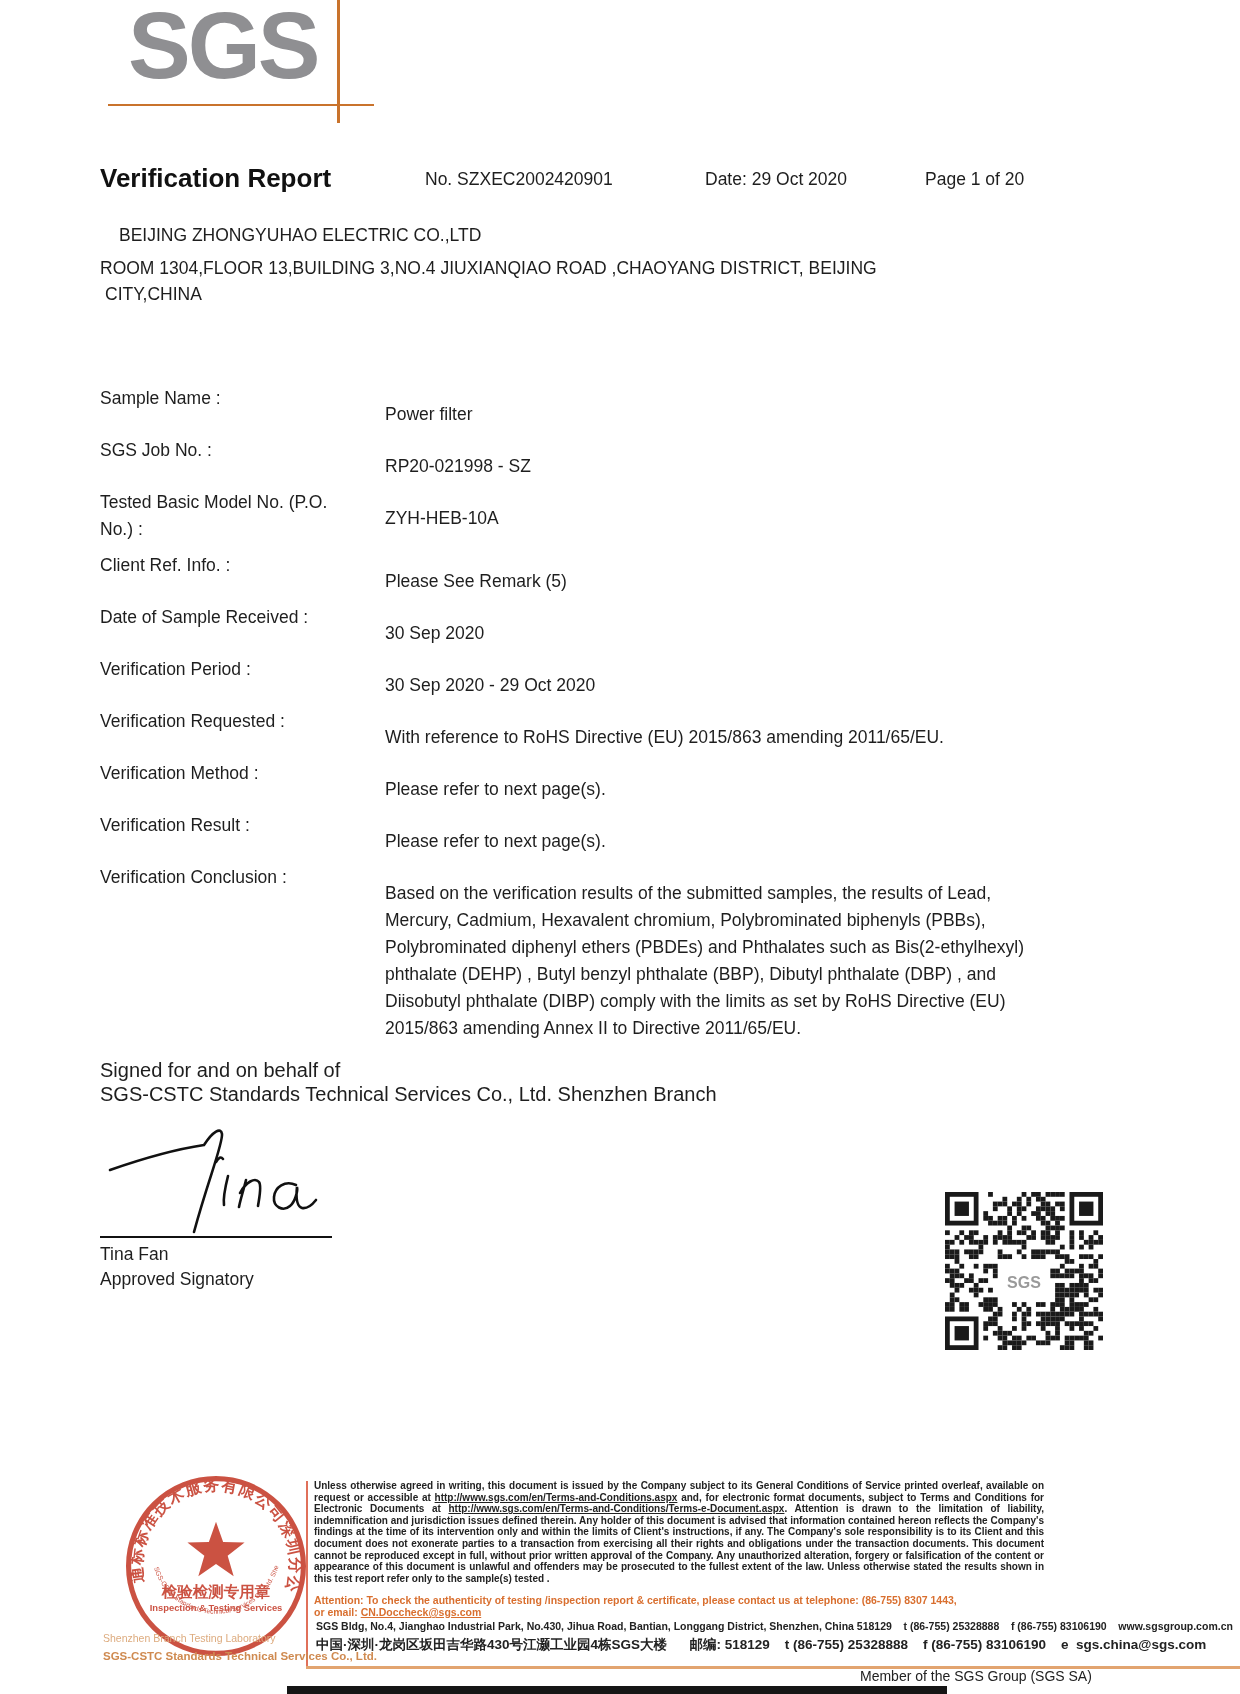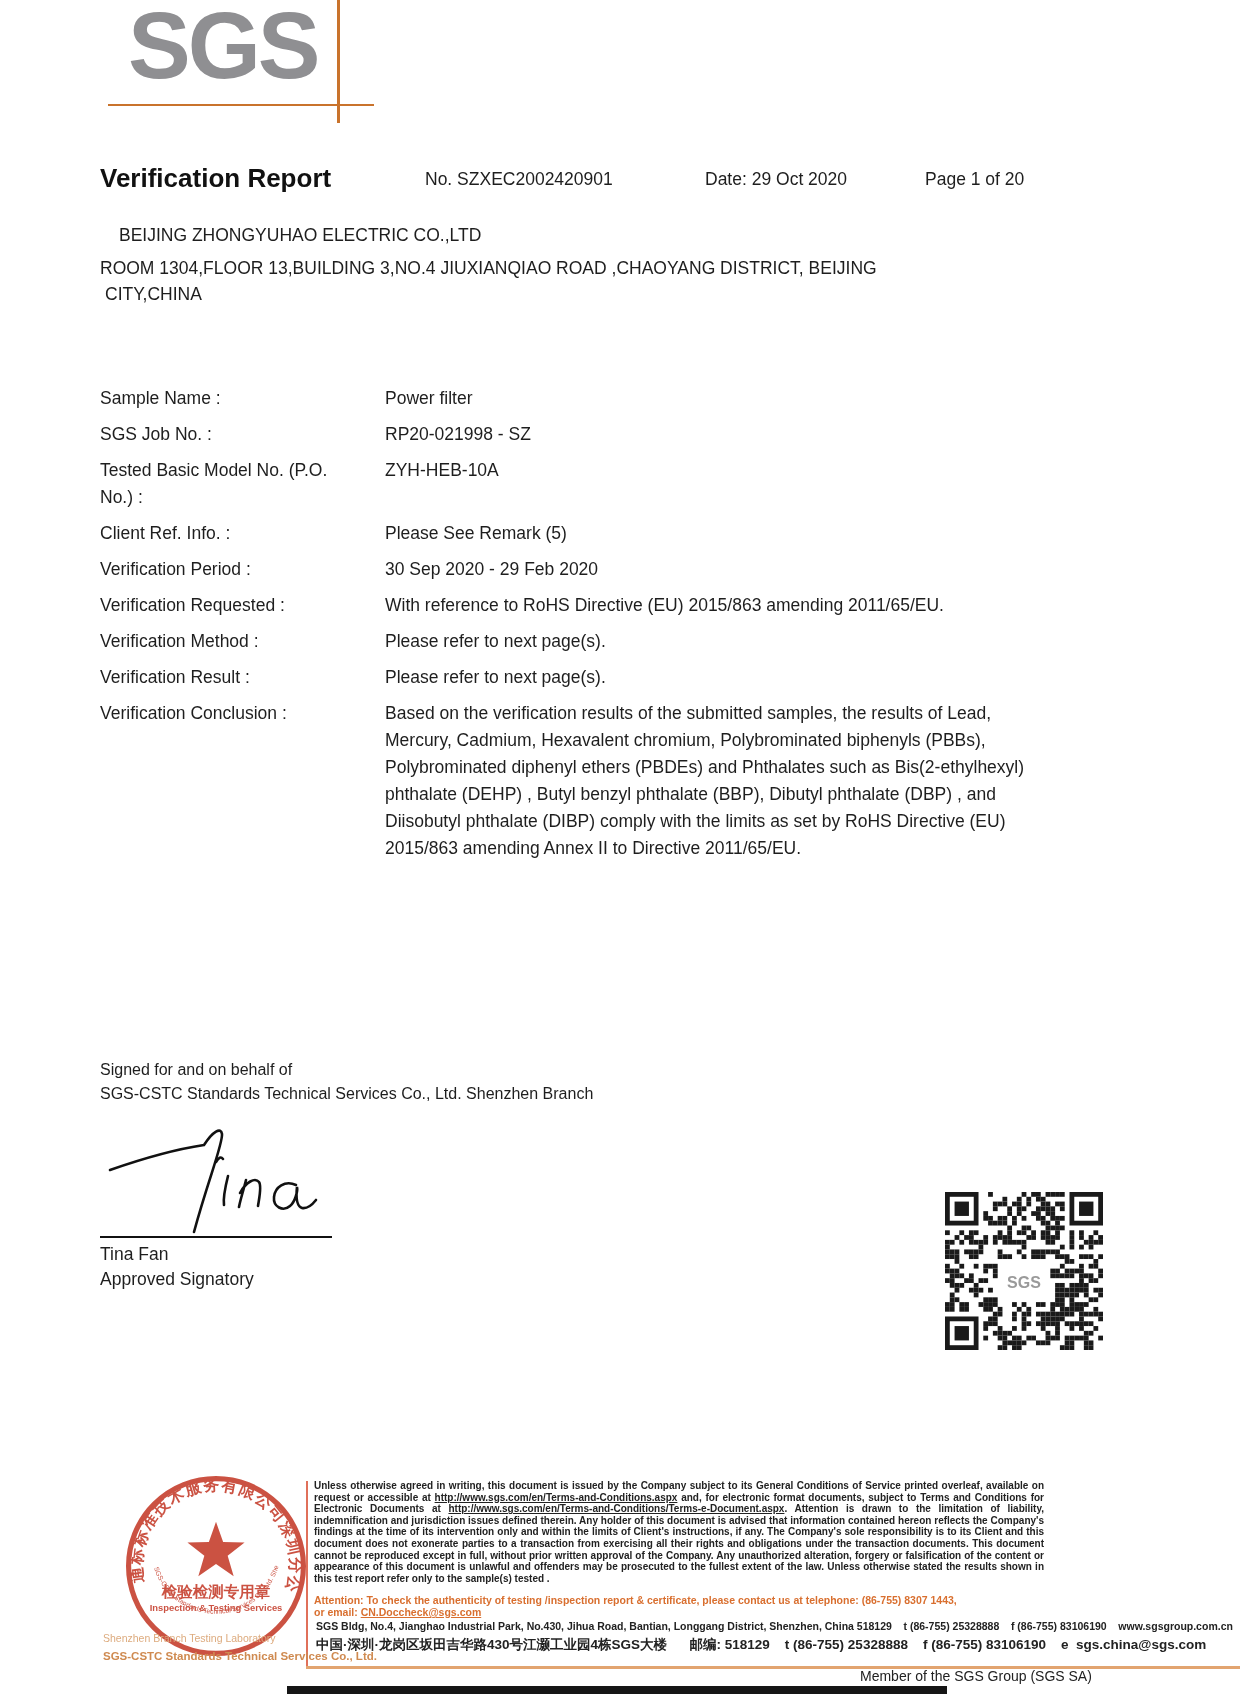--- a/index.html
+++ b/index.html
@@ -21,24 +21,24 @@
 
   
   .client-block{position:absolute;left:100px;top:222px;width:920px;font-size:17.5px;line-height:26px;}
   .client-name{margin-bottom:7px;margin-left:19px;}
   .client-addr2{padding-left:5px;}
 
   
   .fields{position:absolute;left:100px;top:385px;width:950px;}
   .f-row{display:flex;margin-bottom:9px;font-size:17.5px;line-height:27px;justify-content:center;}
   .f-label{width:285px;min-width:285px;box-sizing:border-box;padding-right:38px;}
-  .f-value{width:665px;}
-
-  
-  .signed-block{position:absolute;left:100px;top:1058px;width:760px;font-size:16px;line-height:24px;}
+  .f-value{width:665px;margin-top:16px;}
+
+  
+  .signed-block{position:absolute;left:100px;top:1058px;width:760px;font-size:20px;line-height:24px;}
   .sig-svg{position:absolute;left:104px;top:1118px;}
   .sig-line{position:absolute;left:100px;top:1236px;width:232px;height:2px;background:#111;}
   .signer-name{position:absolute;left:100px;top:1244px;font-size:17.5px;}
   .signer-title{position:absolute;left:100px;top:1269px;font-size:17.5px;}
 
   
   .qr{position:absolute;left:945px;top:1192px;width:158px;height:158px;background:#fff;}
   .qr svg{display:block;}
 
   
@@ -98,24 +98,28 @@
     <div class="f-row">
       <div class="f-label">Tested Basic Model No. (P.O. No.) :</div>
       <div class="f-value">ZYH-HEB-10A</div>
     </div>
 
     <div class="f-row">
       <div class="f-label">Client Ref. Info. :</div>
       <div class="f-value">Please See Remark (5)</div>
     </div>
 
+    <div class="f-row">
+      <div class="f-label">Date of Sample Received :</div>
+      <div class="f-value">30 Sep 2020</div>
+    </div>
 
     <div class="f-row">
       <div class="f-label">Verification Period :</div>
-      <div class="f-value">30 Sep 2020 - 29 Feb 2020</div>
+      <div class="f-value">30 Sep 2020 - 29 Oct 2020</div>
     </div>
 
     <div class="f-row">
       <div class="f-label">Verification Requested :</div>
       <div class="f-value">With reference to RoHS Directive (EU) 2015/863 amending 2011/65/EU.</div>
     </div>
 
     <div class="f-row">
       <div class="f-label">Verification Method :</div>
       <div class="f-value">Please refer to next page(s).</div>

